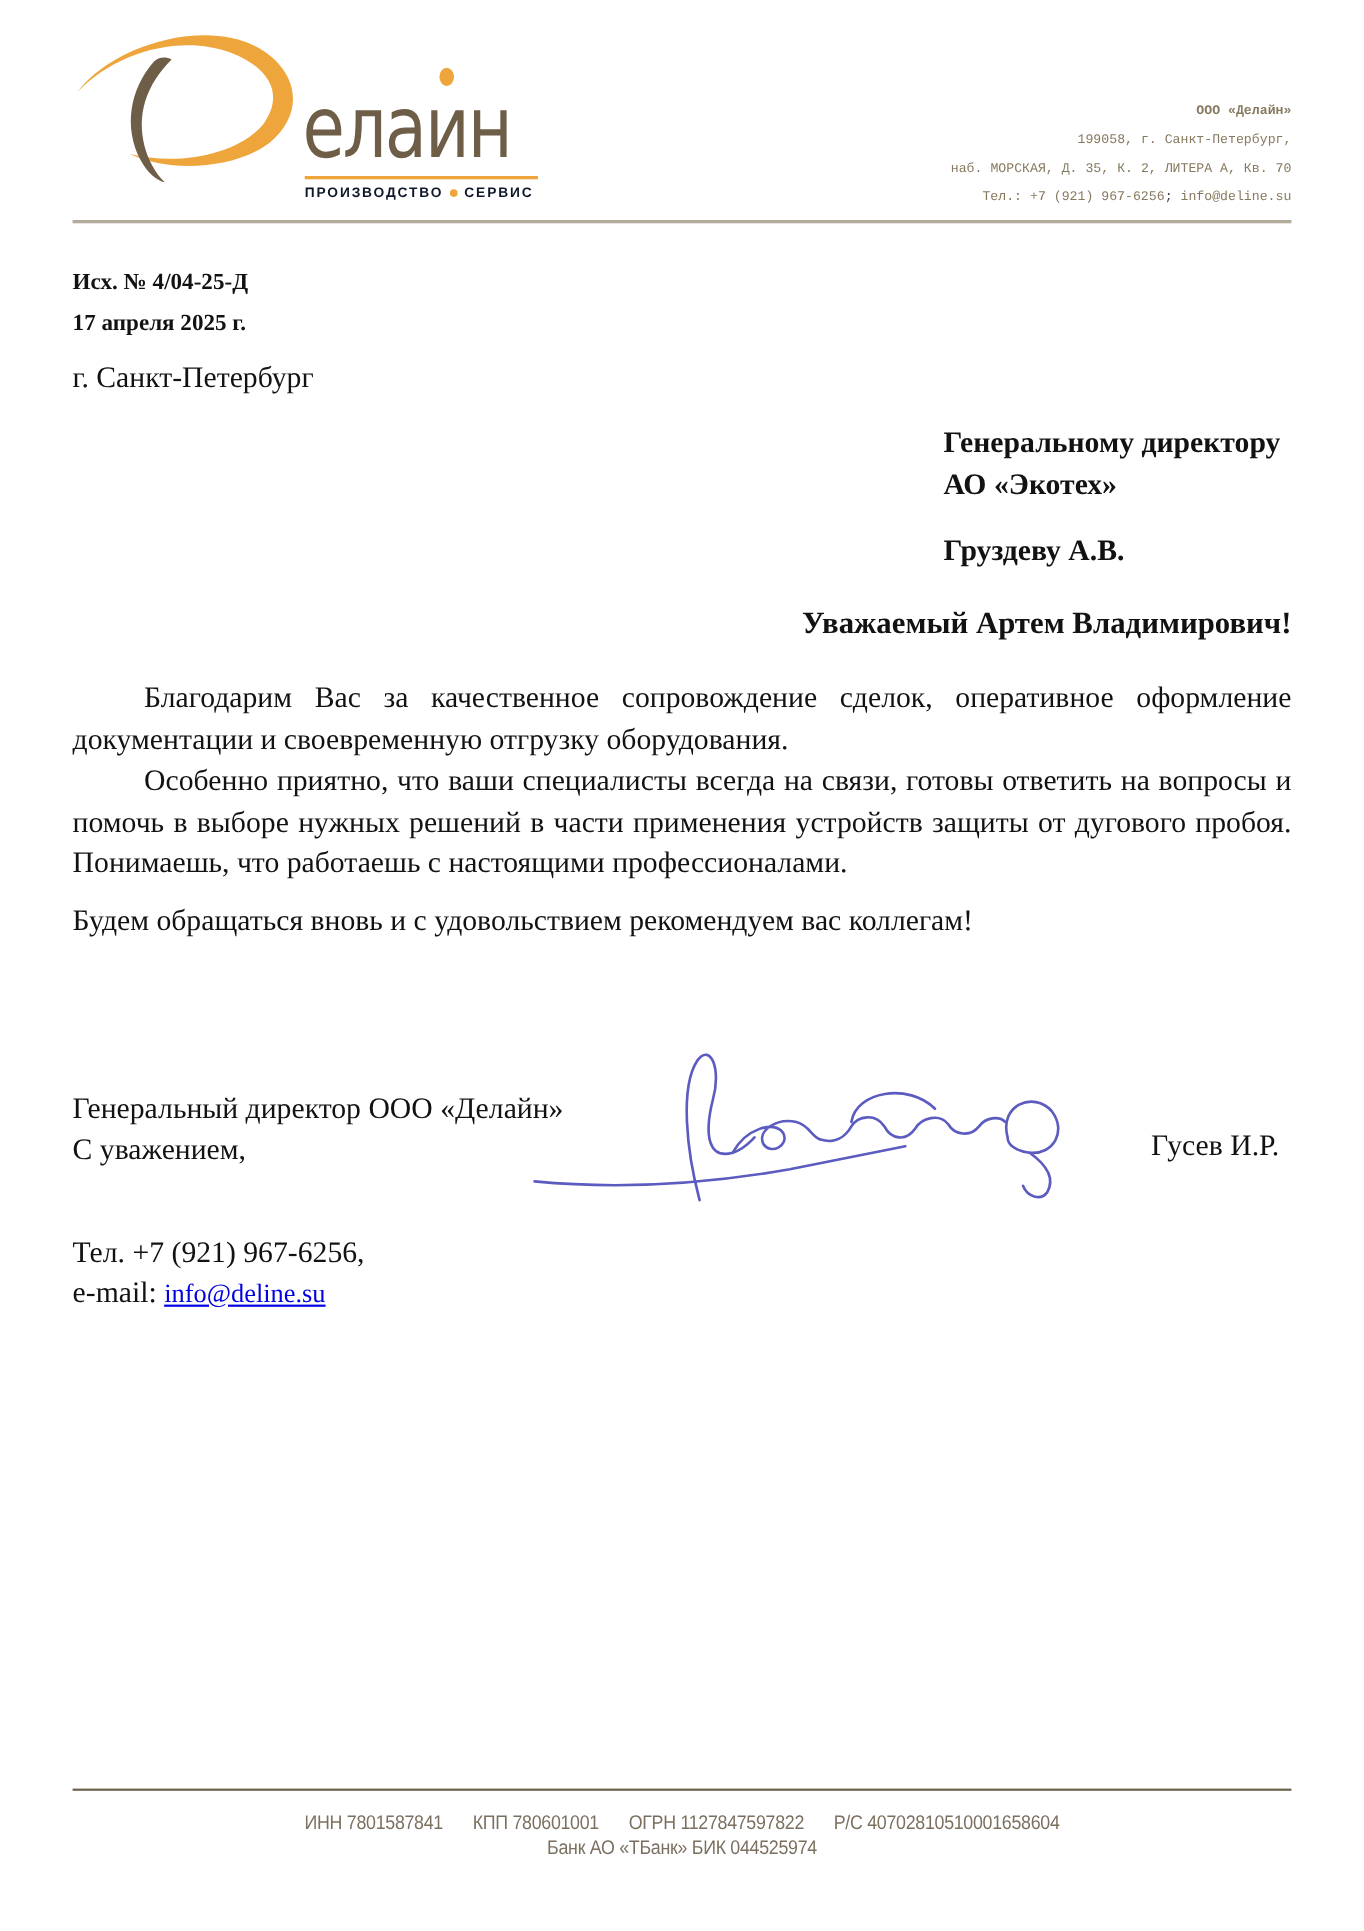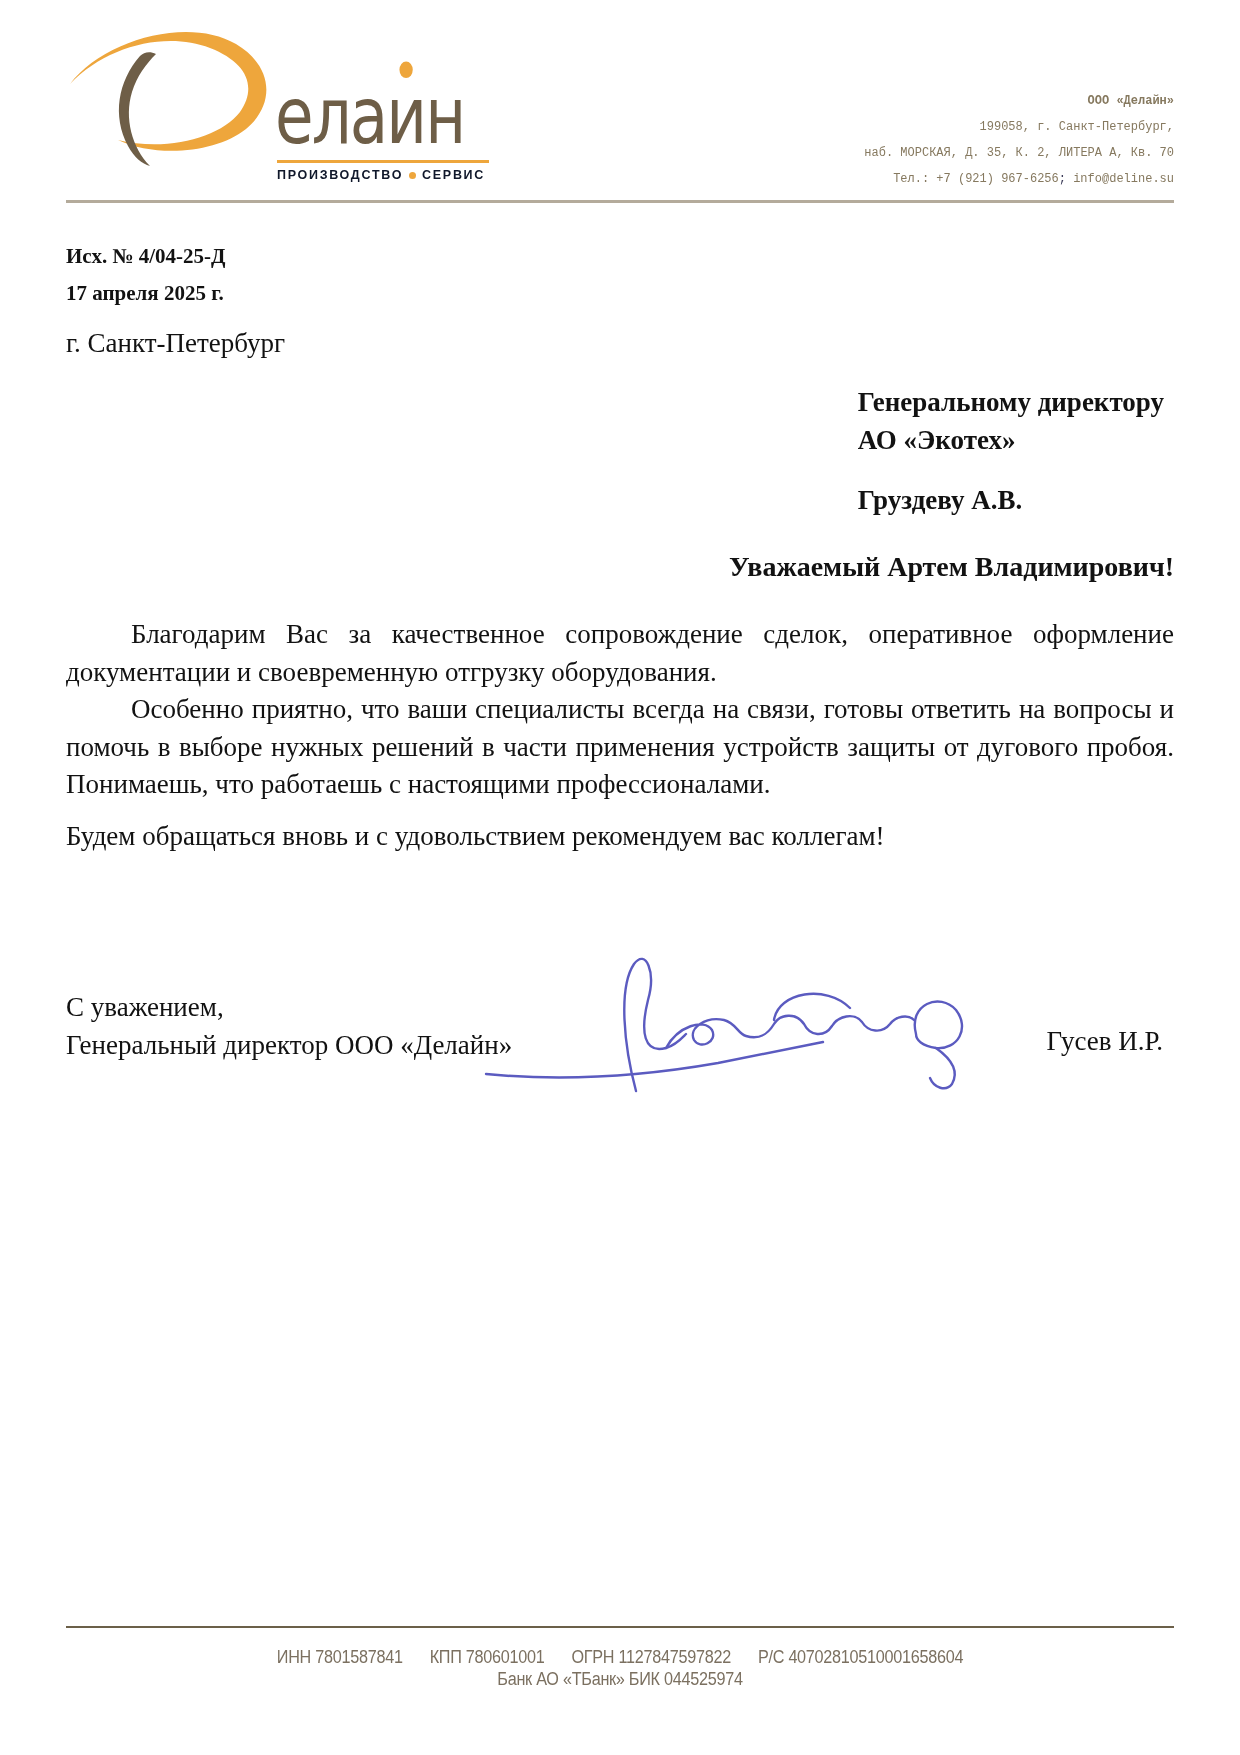--- a/index.html
+++ b/index.html
@@ -137,35 +137,42 @@
 
   <div class="salutation">Уважаемый Артем Владимирович!</div>
 
   <div class="body-text">
     <p>Благодарим Вас за качественное сопровождение сделок, оперативное оформление документации и своевременную отгрузку оборудования.</p>
     <p>Особенно приятно, что ваши специалисты всегда на связи, готовы ответить на вопросы и помочь в выборе нужных решений в части применения устройств защиты от дугового пробоя. Понимаешь, что работаешь с настоящими профессионалами.</p>
     <p class="no-indent">Будем обращаться вновь и с удовольствием рекомендуем вас коллегам!</p>
   </div>
 
   <div class="closing-block">
+    <div>Генеральный директор ООО «Делайн»</div>
     <div>С уважением,</div>
-    <div>Генеральный директор ООО «Делайн»</div>
   </div>
 
   <svg class="signature" viewBox="0 0 500 148" xmlns="http://www.w3.org/2000/svg" fill="none" stroke="#5b5bc0" stroke-width="2.4" stroke-linecap="round">
     <path d="M 8,124 C 80,131 160,127 240,113 C 280,105 320,97 345,92"></path>
     <path d="M 158,141 C 146,96 140,38 156,14 C 168,-2 178,22 170,50 C 162,82 166,104 188,98 C 198,95 204,88 208,84"></path>
     <path d="M 188,98 C 200,76 226,68 234,80 C 240,92 222,100 216,90 C 210,78 228,66 246,70 C 258,73 260,84 268,86 C 282,90 290,84 296,74 C 302,64 318,62 326,74 C 332,86 346,88 354,76 C 360,66 376,62 384,72 C 390,82 404,84 412,74 C 418,66 430,64 436,70"></path>
     <path d="M 296,70 C 300,42 348,34 372,58"></path>
     <path d="M 438,84 C 430,54 462,42 478,60 C 492,78 480,100 458,98 C 444,96 438,90 438,84"></path>
     <path d="M 458,98 C 472,108 482,120 474,134 C 468,142 456,138 452,128"></path>
   </svg>
 
   <div class="signer-name">Гусев И.Р.</div>
 
+  <div class="contacts">
+    <div>Тел. +7 (921) 967-6256,</div>
+    <div>
+      <span>e-mail:</span>
+      <a href="#" class="email-link">info@deline.su</a>
+    </div>
+  </div>
 
   <div class="rule-bottom"></div>
 
   <div class="footer">
     <div class="footer-row">
       <span>ИНН 7801587841</span>
       <span>КПП 780601001</span>
       <span>ОГРН 1127847597822</span>
       <span>Р/С 40702810510001658604</span>
     </div>

